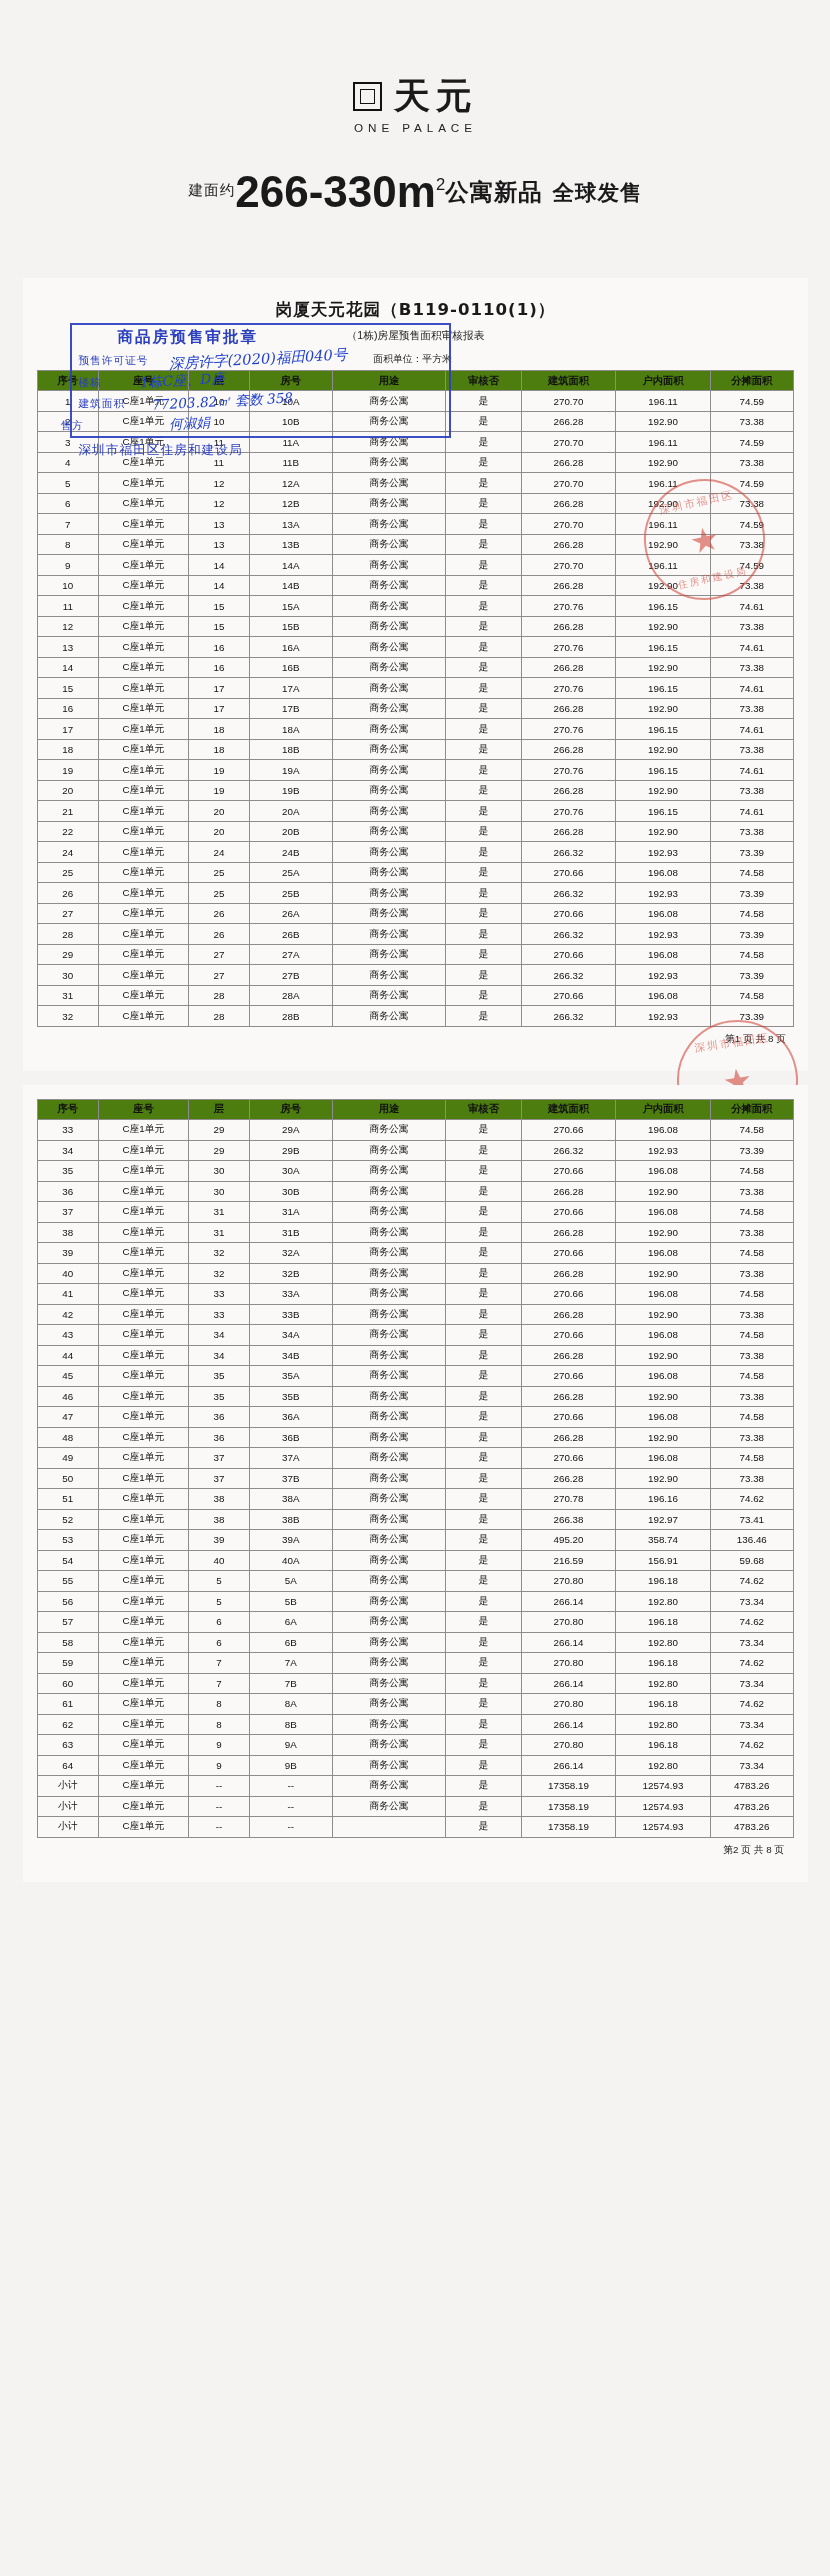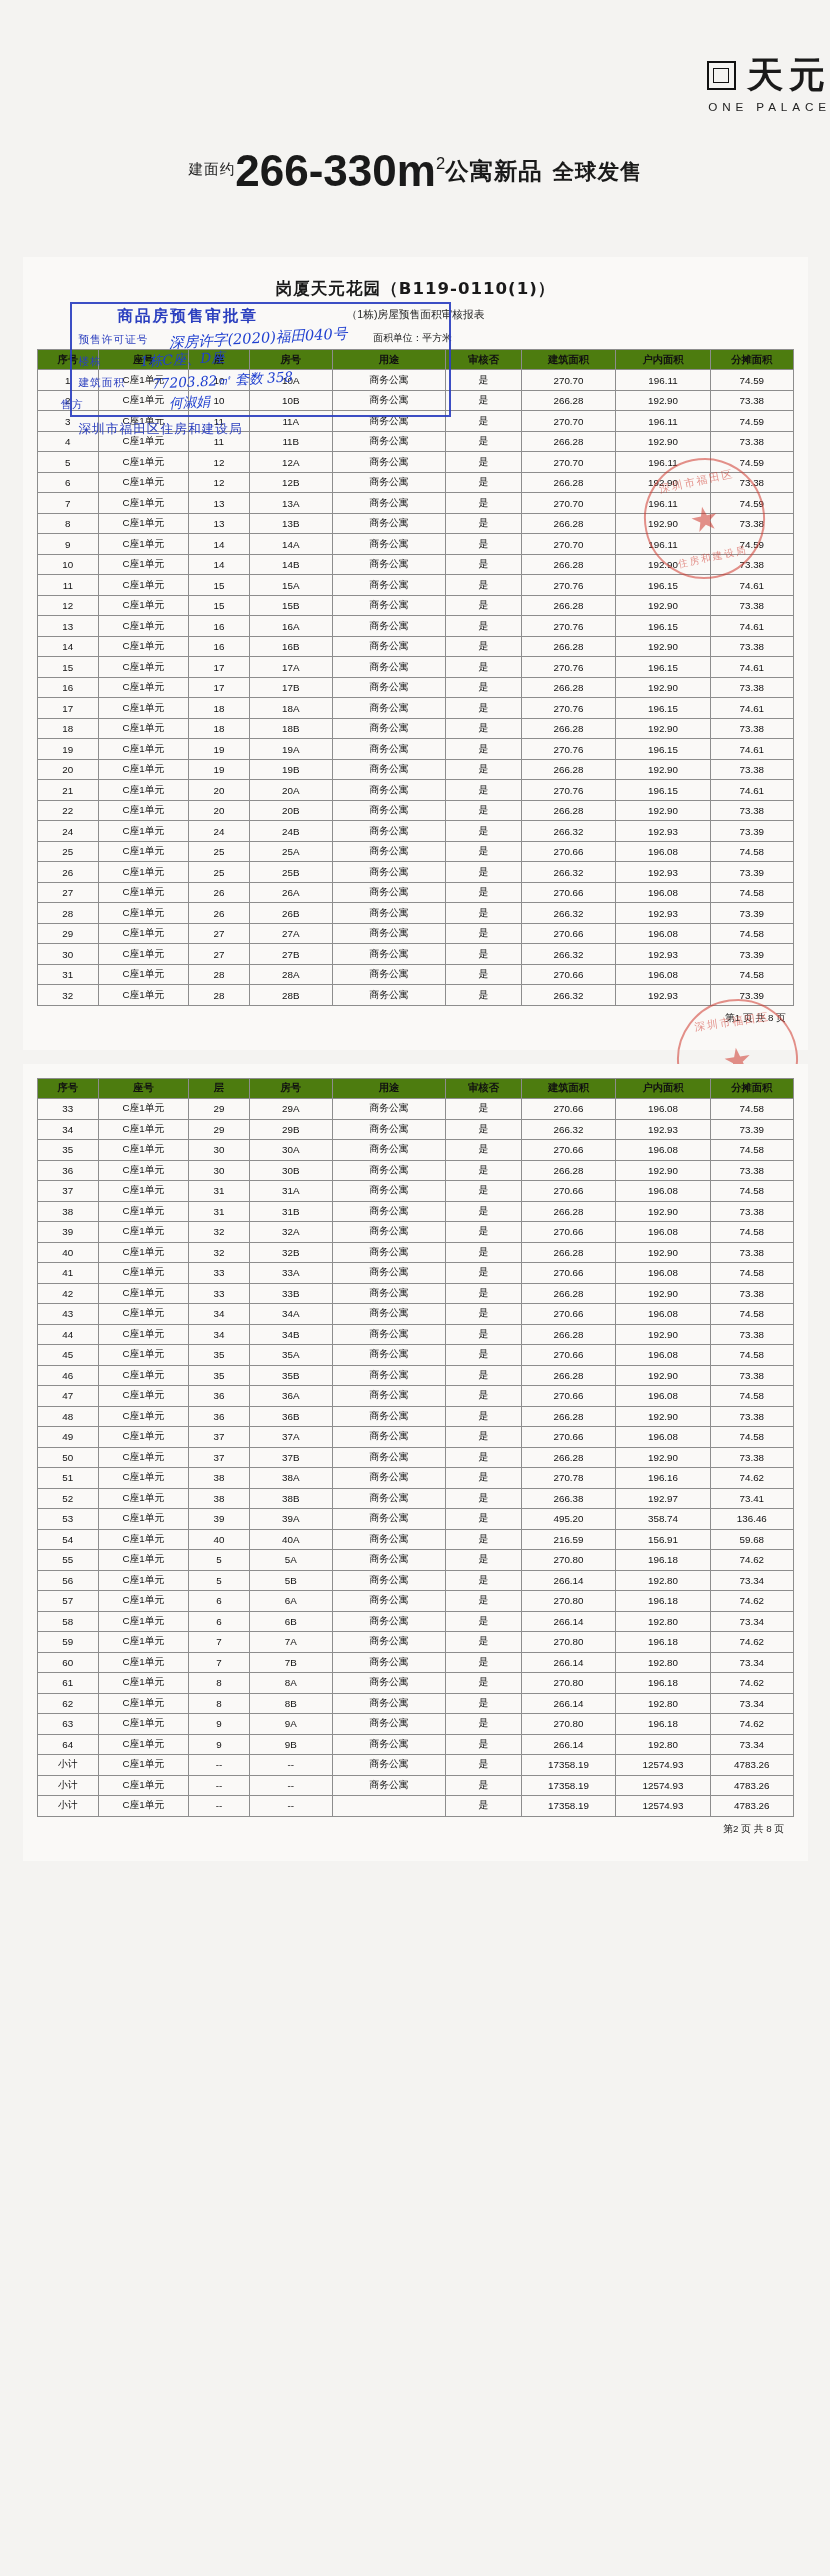--- a/index.html
+++ b/index.html
@@ -13,22 +13,22 @@
   .page{
     position:relative;
     width:831px;
     min-height:2576px;
     background:#f4f3f1;
     overflow:hidden;
   }
 
   
   .brand{
-    padding-top:51px;
-    text-align:right;
+    padding-top:72px;
+    text-align:center;
   }
   .brand-mark{
     display:inline-block;
     width:29px;height:29px;
     border:2px solid #111;
     position:relative;
     vertical-align:middle;
     margin-right:11.7px;
     box-sizing:border-box;
   }

